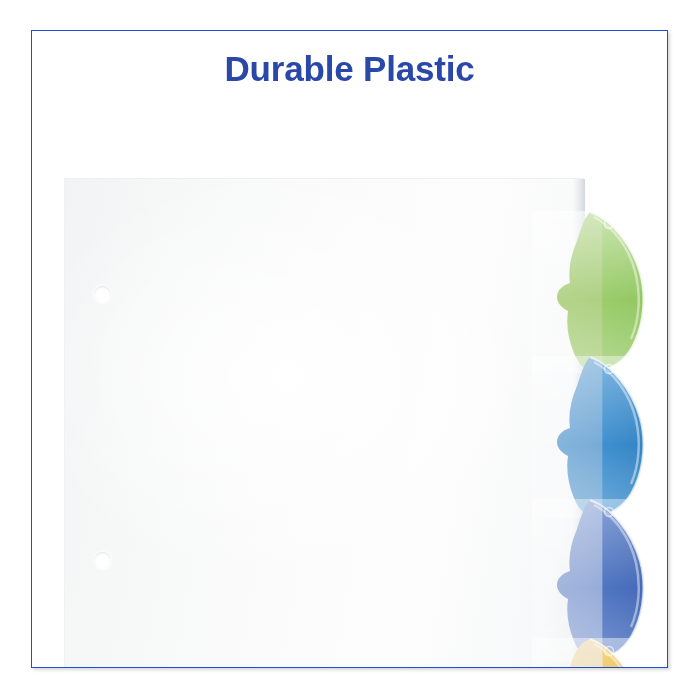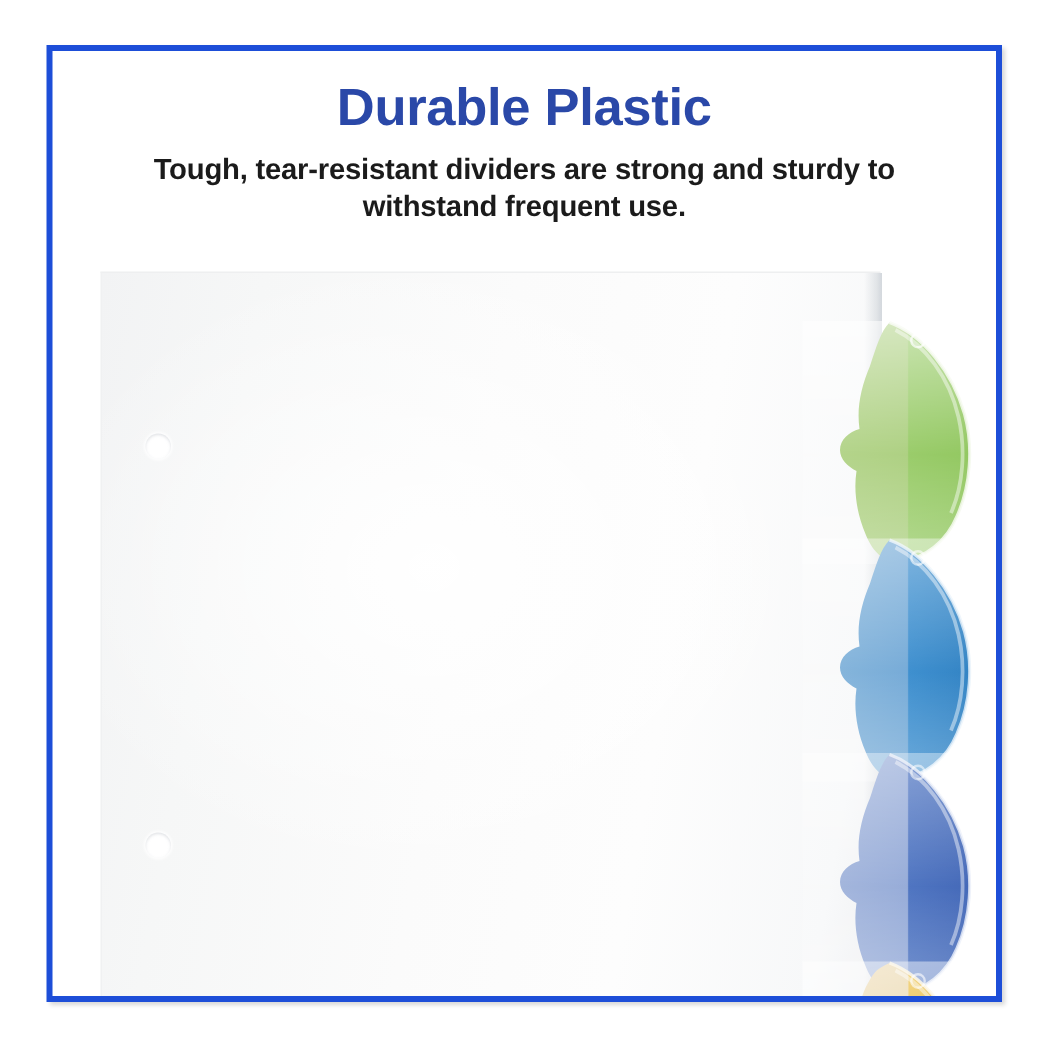--- a/index.html
+++ b/index.html
@@ -21,21 +21,21 @@
   }
 
   
   .product-frame {
     position: absolute;
     left: 31px;
     top: 30px;
     width: 637px;
     height: 638px;
     background: #ffffff;
-    border: 4px solid #1d4ed8;
+    border: 1px solid #1d4ed8;
     box-shadow: 2px 2px 3px rgba(0,0,0,0.16);
     box-sizing: border-box;
     overflow: hidden;
   }
 
   
   .headline-block {
     position: absolute;
     left: 0;
     top: 17px;
@@ -129,21 +129,20 @@
 </style>
 </head>
 <body>
 
 <div id="stage">
 
   <div class="product-frame">
 
     <div class="headline-block">
       <h1 class="headline">Durable Plastic</h1>
-      <p class="subhead">Tough, tear-resistant dividers are strong and sturdy to withstand frequent use.</p>
     </div>
 
     <div class="sheet">
       <div class="sheet-sheen"></div>
       <div class="punch-hole hole-top"></div>
       <div class="punch-hole hole-bottom"></div>
     </div>
 
     <div class="tab-column">
 

